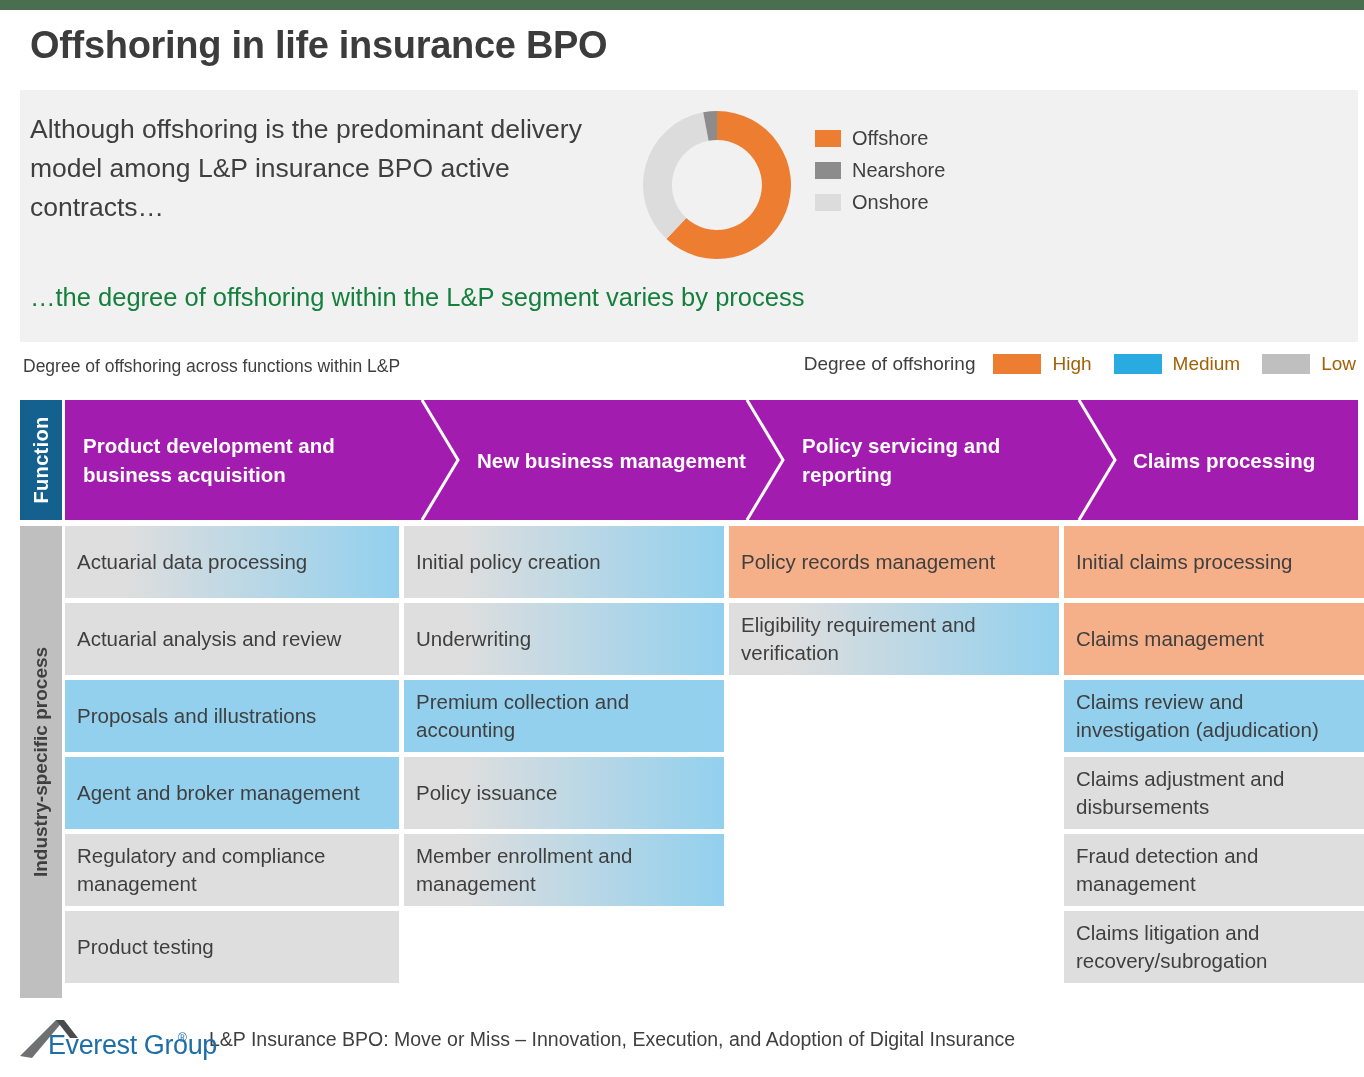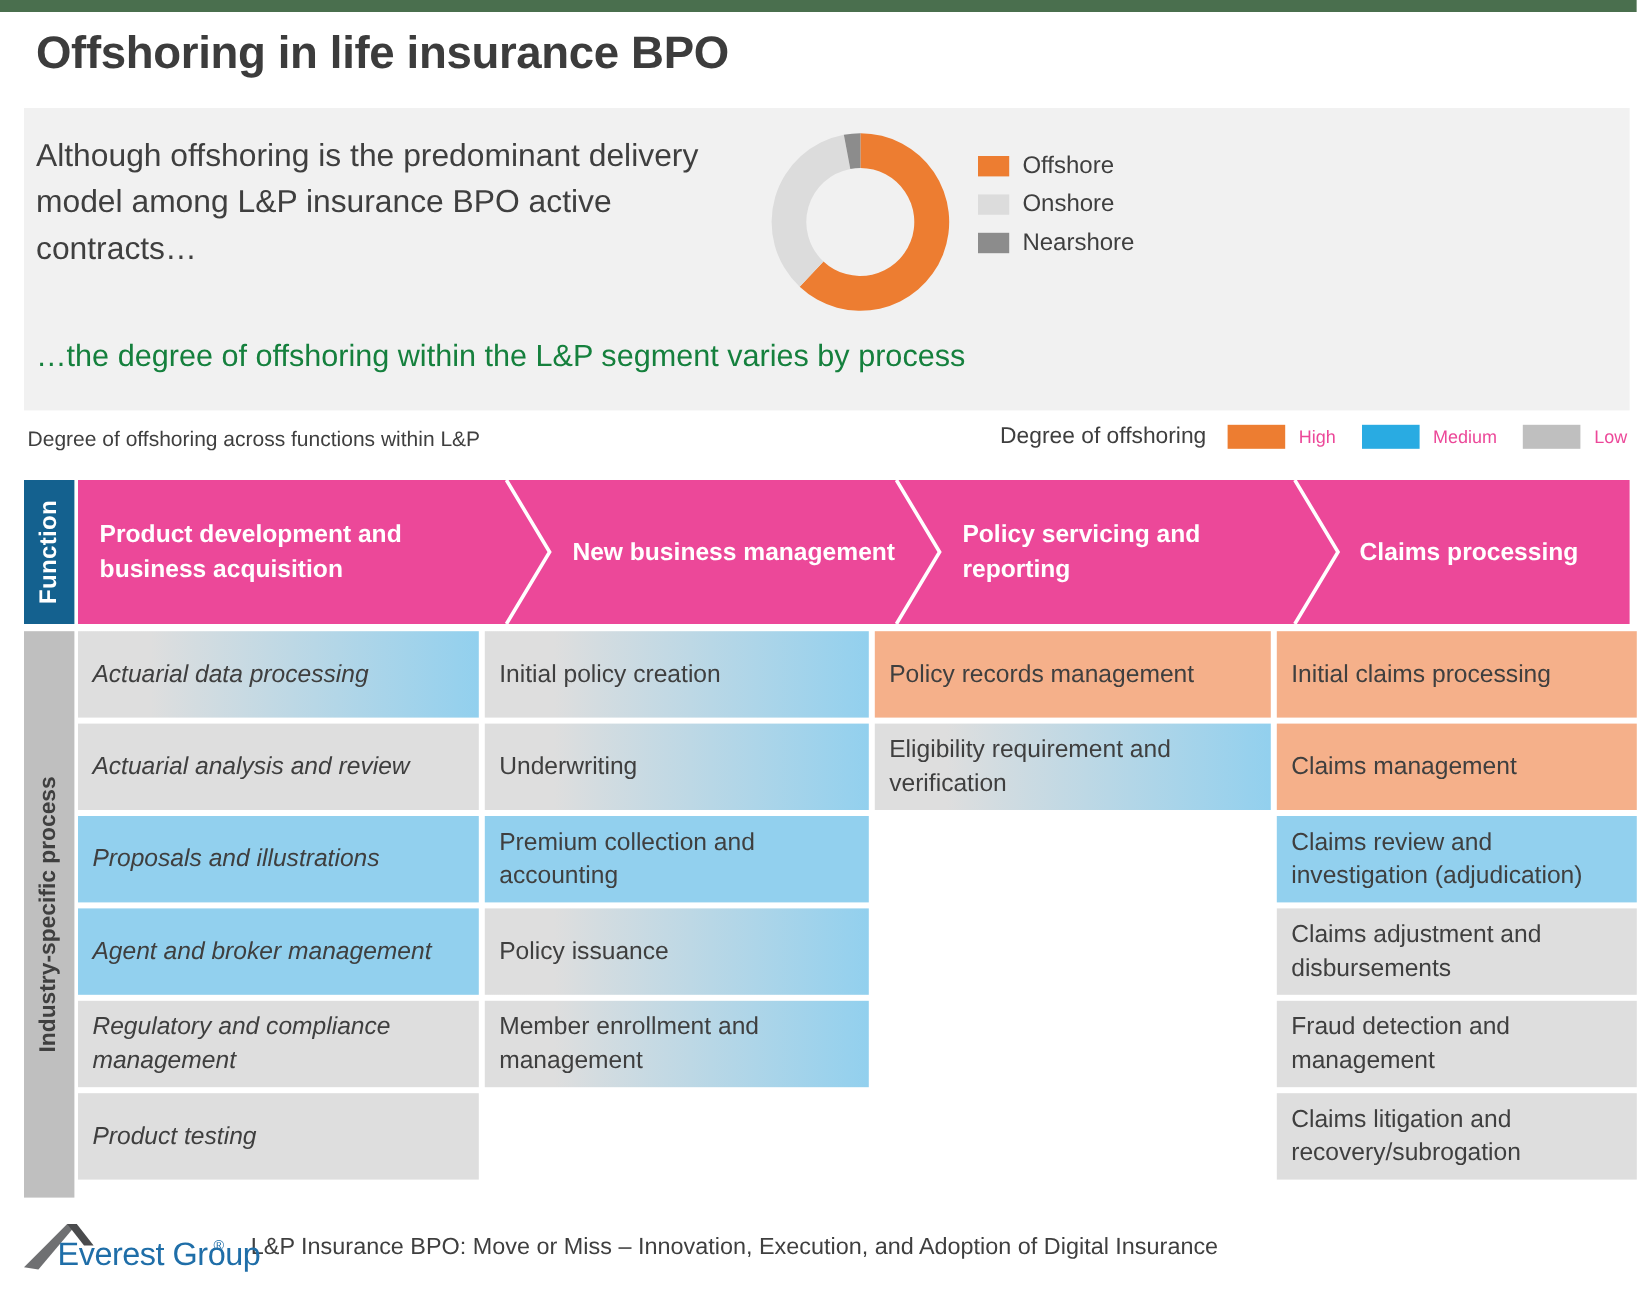--- a/index.html
+++ b/index.html
@@ -130,22 +130,22 @@
     align-items: center;
     margin-right: 22px;
   }
   .lr-item:last-child { margin-right: 0; }
   .lr-swatch {
     width: 48px;
     height: 20px;
     margin-right: 11px;
   }
   .lr-label {
-    font-size: 15px;
-    color: #ec4899;
+    font-size: 19px;
+    color: #a16207;
   }
   
   .matrix {
     position: absolute;
     left: 20px;
     top: 400px;
     width: 1338px;
   }
   .fn-header {
     position: relative;
@@ -168,21 +168,21 @@
     white-space: nowrap;
     color: #ffffff;
     font-size: 20px;
     font-weight: bold;
     letter-spacing: 0.3px;
   }
   .fn-chevrons {
     flex: 1 1 auto;
     position: relative;
     height: 120px;
-    background: #ec4899;
+    background: #a21caf;
   }
   .chev {
     position: absolute;
     top: 0;
     height: 120px;
     display: flex;
     align-items: center;
   }
   .chev .ctext {
     color: #ffffff;
@@ -223,21 +223,21 @@
   .cols {
     flex: 1 1 auto;
     display: flex;
     gap: 5px;
   }
   .col {
     display: flex;
     flex-direction: column;
     gap: 5px;
   }
-  .col.c1 { width: 334px; font-style: italic; }
+  .col.c1 { width: 334px; }
   .col.c2 { width: 320px; }
   .col.c3 { width: 330px; }
   .col.c4 { width: 302px; }
   .cell {
     height: 72px;
     display: flex;
     align-items: center;
     padding: 0 10px 0 12px;
     box-sizing: border-box;
     font-size: 20.5px;
@@ -314,26 +314,26 @@
         </g>
       </svg>
     </div>
 
     <div class="donut-legend">
       <div class="dl-row">
         <div class="dl-swatch" style="background:#ED7D31"></div>
         <div class="dl-label">Offshore</div>
       </div>
       <div class="dl-row">
+        <div class="dl-swatch" style="background:#8C8C8C"></div>
+        <div class="dl-label">Nearshore</div>
+      </div>
+      <div class="dl-row">
         <div class="dl-swatch" style="background:#DCDCDC"></div>
         <div class="dl-label">Onshore</div>
-      </div>
-      <div class="dl-row">
-        <div class="dl-swatch" style="background:#8C8C8C"></div>
-        <div class="dl-label">Nearshore</div>
       </div>
     </div>
 
     <div class="subhead">…the degree of offshoring within the L&amp;P segment varies by process</div>
   </div>
 
   <div class="legend-strip">
     <div class="legend-left">Degree of offshoring across functions within L&amp;P</div>
     <div class="legend-right">
       <span class="lr-title">Degree of offshoring</span>

